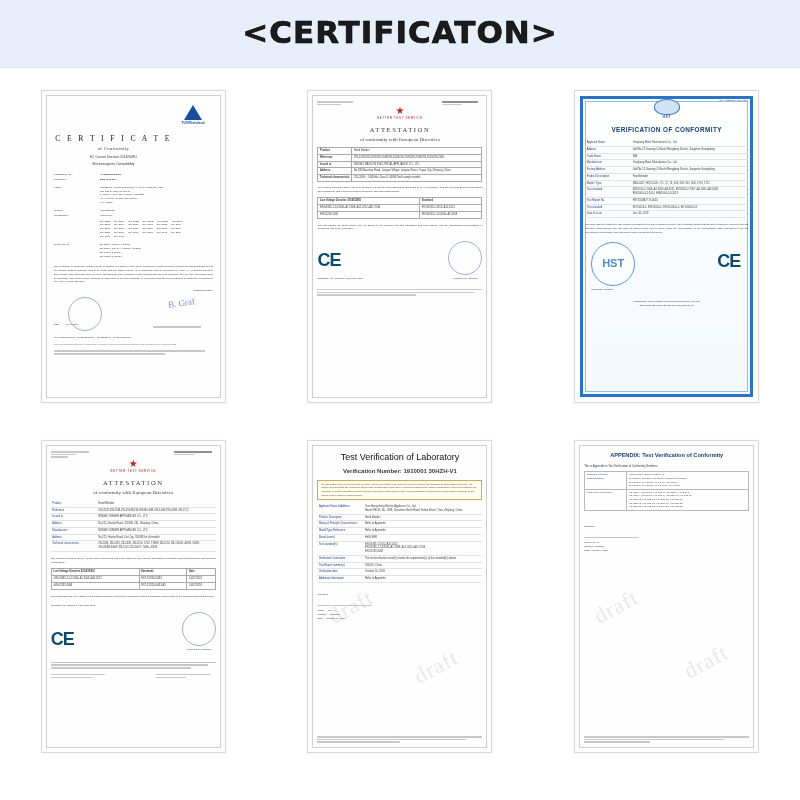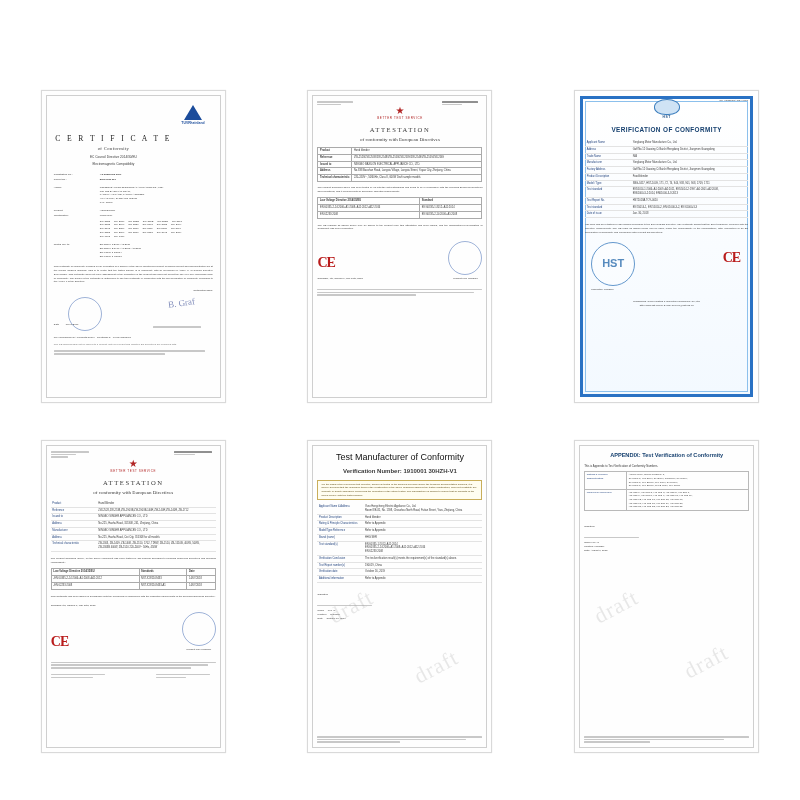--- a/index.html
+++ b/index.html
@@ -108,22 +108,22 @@
   .dA { padding: 9px 9px 7px 9px; }
   .dA .crest { width: 100%; text-align: center; }
   .crest-mark { font-size: 10px; color: #b12424; line-height: 1; }
   .crest-name { font-size: 3px; letter-spacing: .6px; color: #b12424; }
   .dA .att-title { text-align: center; font-size: 6.6px; letter-spacing: 1.6px; margin-top: 4px; font-family: "Liberation Serif", serif; }
   .dA .att-sub { text-align: center; font-size: 5px; margin-top: 1.5px; font-family: "Liberation Serif", serif; }
   .tbl { width: 100%; border-collapse: collapse; margin-top: 4px; }
   .tbl td { border: 0.4px solid #aaa; padding: 1px 1.5px; vertical-align: top; font-size: 2.6px; }
   .tbl td.k { width: 34px; font-weight: bold; }
   .ce-mark {
-    font-family: Liberation Serif, serif; font-weight: bold;
-    font-size: 14px; letter-spacing: -1px; color: #b91c1c;
+    font-family: Liberation Sans, sans-serif; font-weight: bold;
+    font-size: 18px; letter-spacing: -1px; color: #0c4a6e;
   }
 
   
   .d3 { padding: 0; background: #fff; }
   .d3 .frame {
     position: absolute; left: 5px; top: 5px; right: 5px; bottom: 5px;
     border: 3px solid #2a72c4;
     background: linear-gradient(#ffffff, #f3f9ff);
   }
   .d3 .frame::before {
@@ -182,20 +182,23 @@
 
   .footer-strip {
     position: absolute; left: 0; bottom: 0; width: 800px; height: 14px; background: #fff;
   }
 </style>
 </head>
 <body>
 
 <div class="page">
 
+  <div class="banner">
+    <div class="banner-title">&lt;CERTIFICATON&gt;</div>
+  </div>
 
   <div class="grid">
 
     <div class="cell">
       <div class="doc d1 inner-border">
         <div class="head">
           <div class="headl">
             <div class="cert-title">C E R T I F I C A T E</div>
             <div class="cert-sub">of Conformity</div>
             <div class="cert-dir">EC Council Directive 2014/30/EU</div>
@@ -573,21 +576,21 @@
       </div>
     </div>
 
     <div class="cell">
       <div class="doc d5 inner-border">
         <div class="watermark">
           <div class="wm-text" style="left:20px; top:150px;">draft</div>
           <div class="wm-text" style="left:105px; top:210px;">draft</div>
         </div>
 
-        <div class="t-title">Test Manufacturer of Conformity</div>
+        <div class="t-title">Test Verification of Laboratory</div>
         <div class="v-num">
           <span>Verification Number:</span>
           <span>1910001 30HZH-V1</span>
         </div>
 
         <div class="notebox">We the basis of the referenced test report(s), sample(s) tested of the samples provided and/or the technical documentation supplied, it is hereby declared that the described items of the construction of the above described samples the tested construction, does not constitute any warranty or quality assurance concerning the production of the article tested. The manufacturer is obliged to ensure that all products of the series comply with the tested sample.</div>
 
         <table class="ftbl">
           <tbody>
               <tr>

